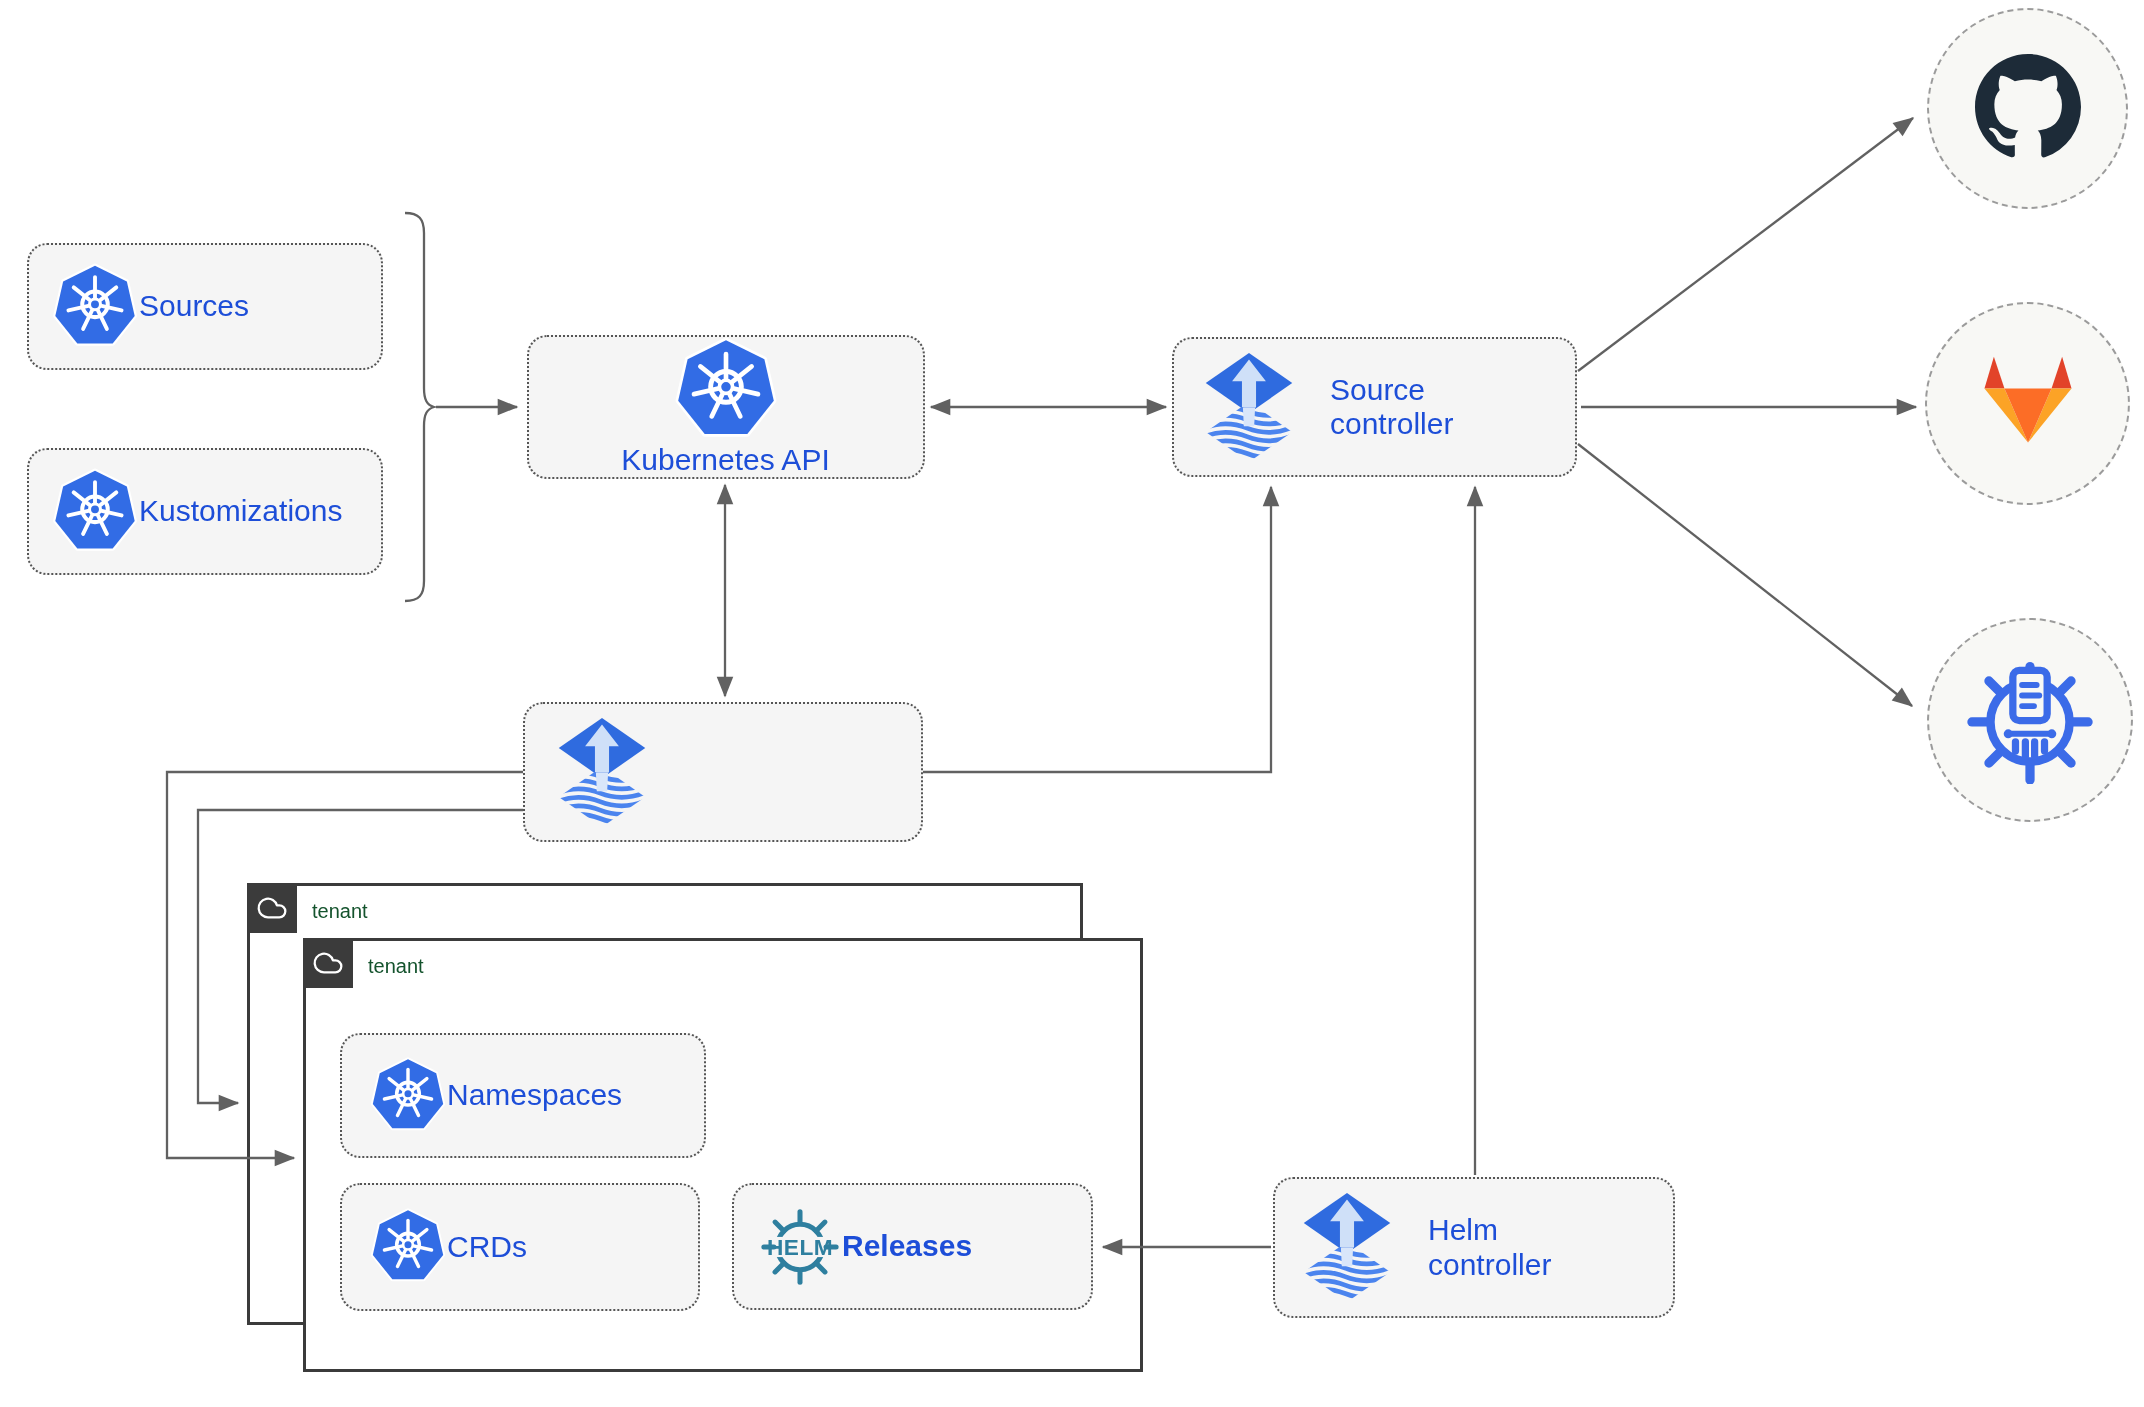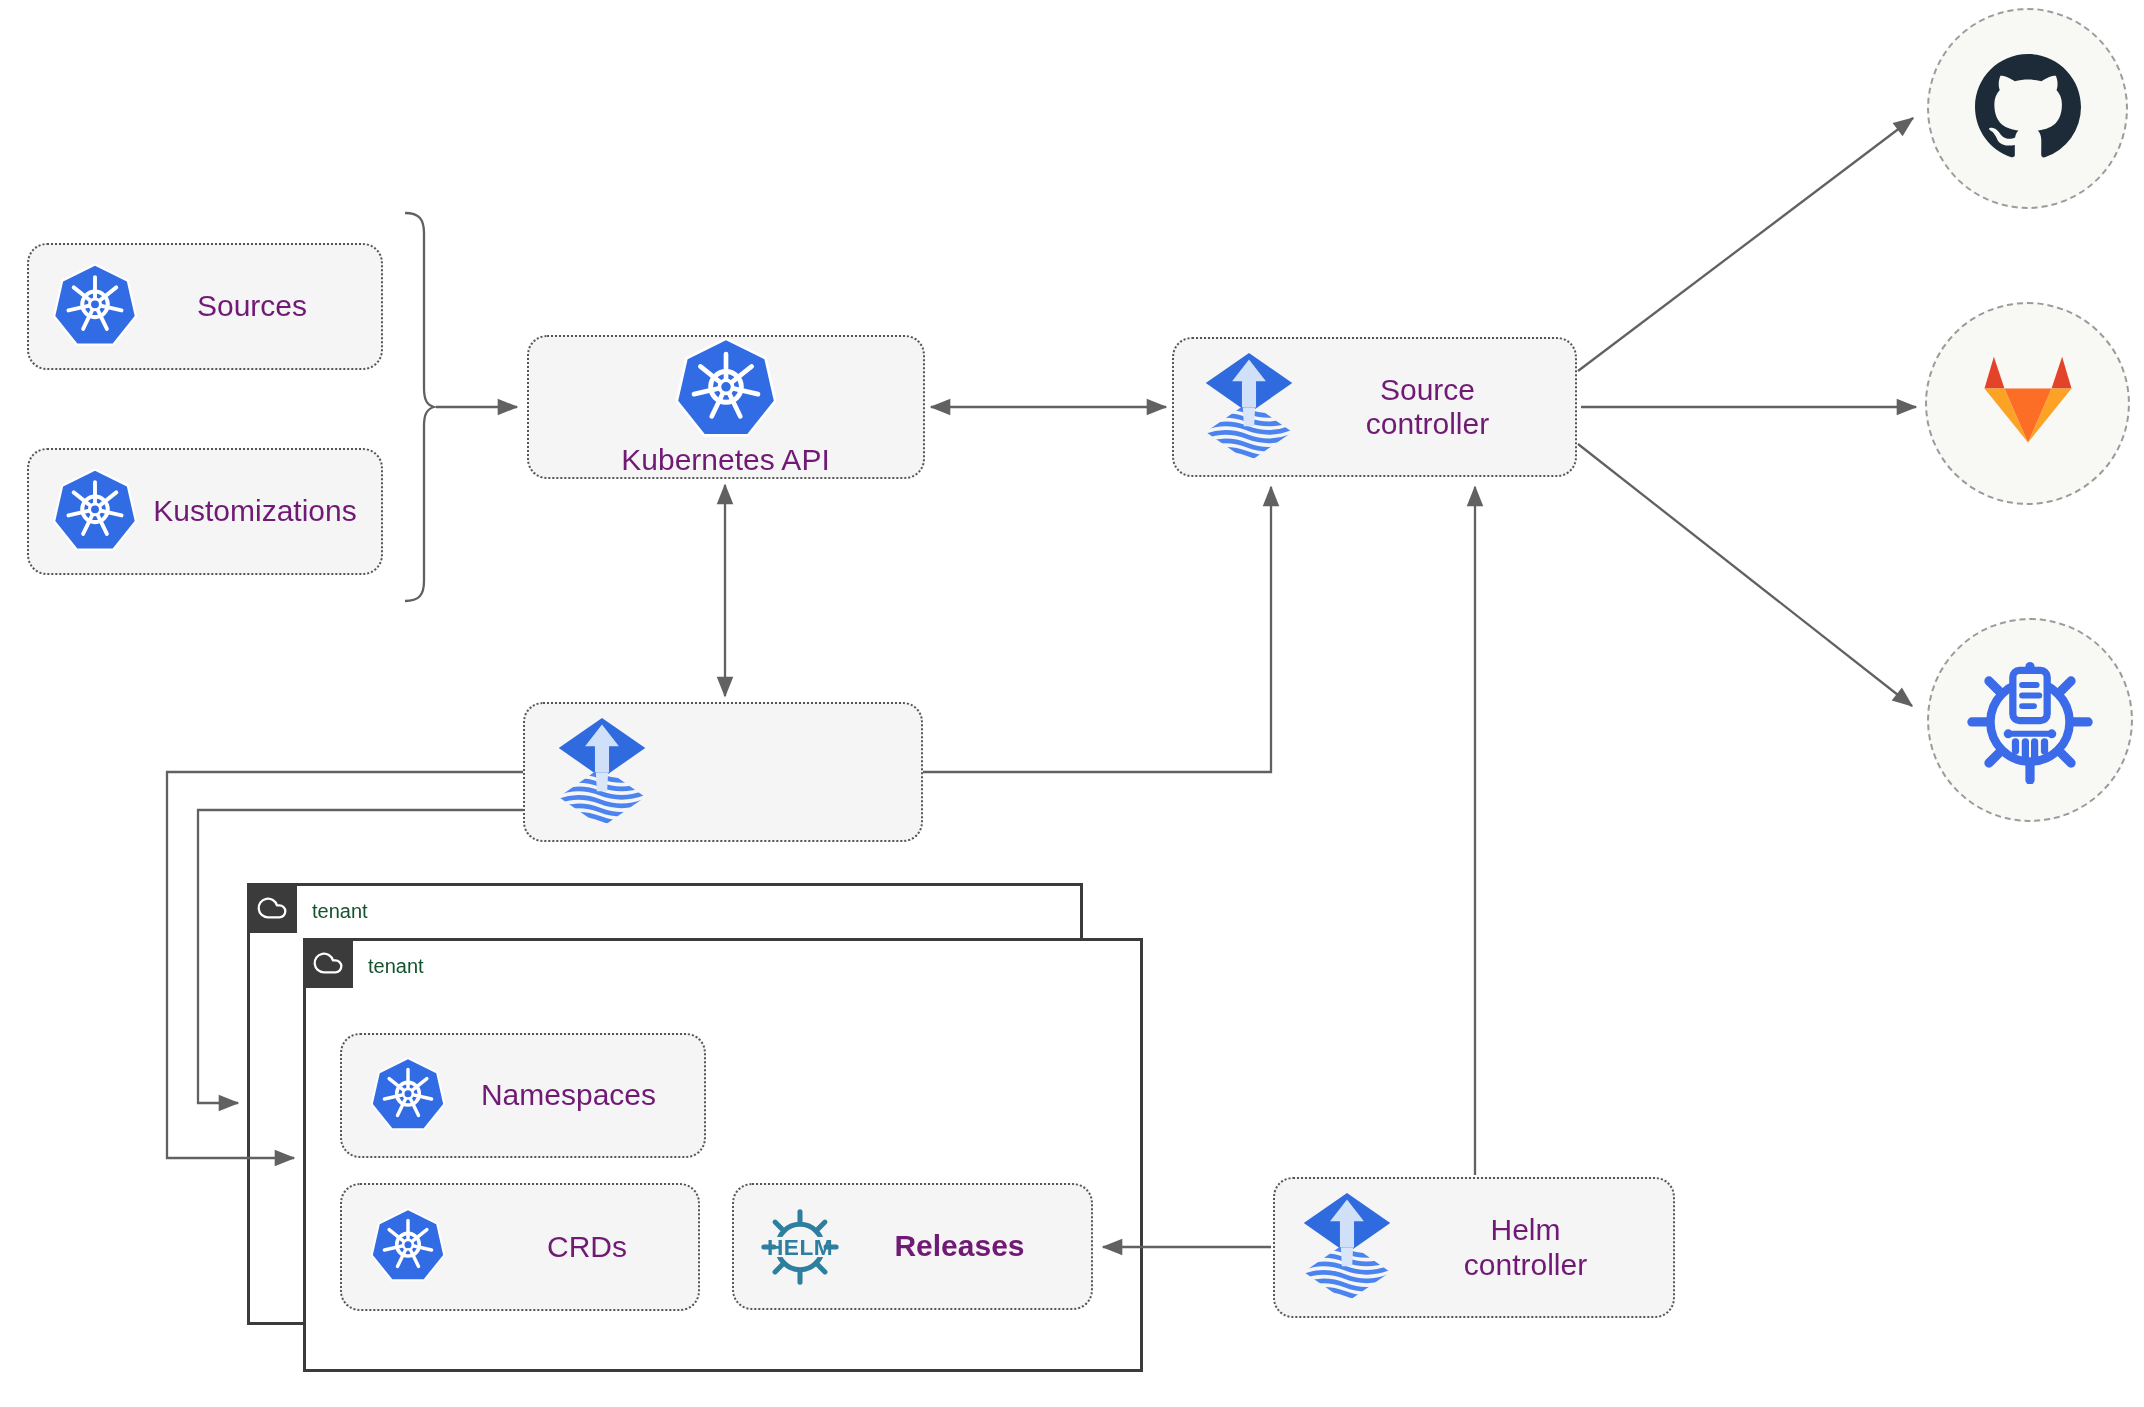--- a/index.html
+++ b/index.html
@@ -7,31 +7,31 @@
     position:relative;width:2144px;height:1407px;background:#ffffff;
     font-family:"Liberation Sans",sans-serif;color:#000;overflow:hidden;
   }
   
   .node{
     position:absolute;display:flex;align-items:center;
     background:#f5f5f5;border:2px dotted #555;border-radius:20px;
     box-sizing:border-box;
   }
   .nicon{display:flex;align-items:center;justify-content:center;flex:0 0 auto;}
-  .nlabel{flex:1;text-align:center;font-size:30px;line-height:1.15;color:#701a75;}
+  .nlabel{flex:1;text-align:left;font-size:30px;line-height:1.15;color:#1d4ed8;}
   .nlabel.narrow{flex:none;max-width:195px;margin:16px auto;}
   #n-sources        {left:27px;  top:243px; width:356px; height:127px; padding:0 16px 0 22px;}
   #n-kustomizations {left:27px;  top:448px; width:356px; height:127px; padding:0 10px 0 22px;}
   #n-k8s-api        {left:527px; top:335px; width:398px; height:144px; padding:0 16px 0 15px;flex-direction:column;}
   #n-source-ctrl    {left:1172px;top:337px; width:405px; height:140px; padding:0 16px 0 28px;}
   #n-kustomize-ctrl {left:523px; top:702px; width:400px; height:140px; padding:0 16px 0 30px;}
   #n-helm-ctrl      {left:1273px;top:1177px;width:402px; height:141px; padding:0 16px 0 25px;}
   #n-namespaces     {left:340px; top:1033px;width:366px; height:125px; padding:0 14px 0 27px;}
   #n-rbac           {left:737px; top:1033px;width:353px; height:125px; padding:0 14px 0 27px;}
-  #n-crds           {left:340px; top:1183px;width:360px; height:128px; padding:0 14px 0 27px;gap:43px;}
+  #n-crds           {left:340px; top:1183px;width:360px; height:128px; padding:0 14px 0 27px;}
   #n-releases       {left:732px; top:1183px;width:361px; height:127px; padding:0 14px 0 24px;font-weight:bold;}
   
   .tenant{
     position:absolute;background:#ffffff;border:3px solid #3b3b3b;box-sizing:border-box;
   }
   #tenant-outer{left:247px;top:883px;width:836px;height:442px;}
   #tenant-inner{left:303px;top:938px;width:840px;height:434px;}
   .tenant-badge{
     position:absolute;left:-3px;top:-3px;width:50px;height:50px;background:#3b3b3b;
     display:flex;align-items:center;justify-content:center;

